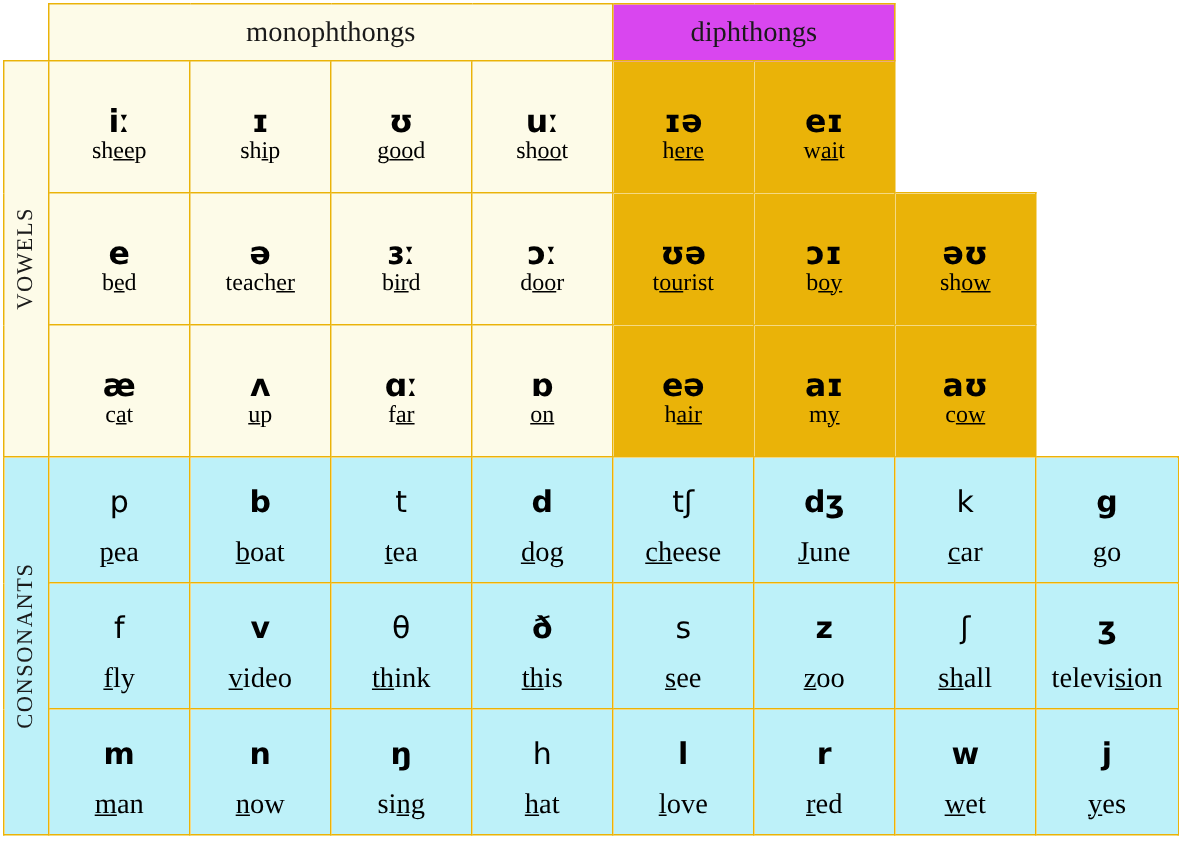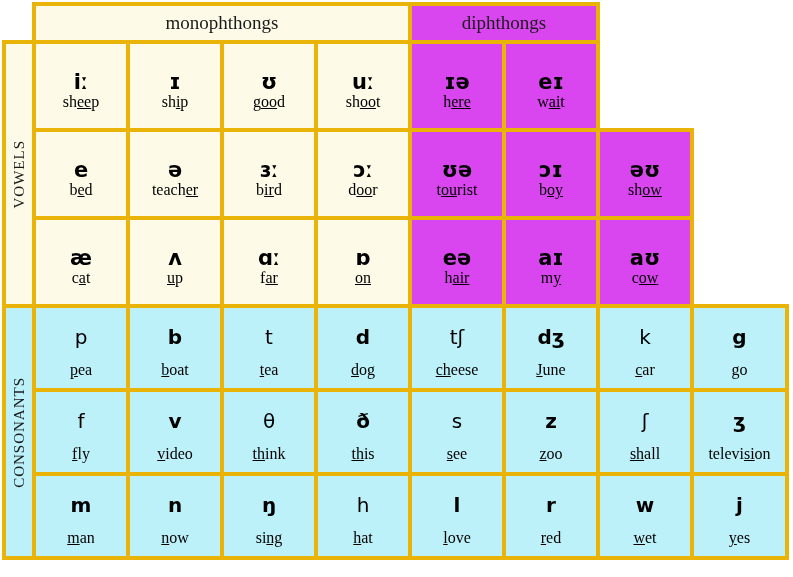--- a/index.html
+++ b/index.html
@@ -14,21 +14,21 @@
     height: 577px;
     background: #ffffff;
   }
 
   
   table.grid {
     border-collapse: collapse;
     table-layout: fixed;
   }
   table.grid td {
-    border: 4px solid #eab308;
+    border: 1px solid #eab308;
     text-align: center;
     vertical-align: middle;
     padding: 0;
   }
 
   
   .hdr {
     height: 38px;
     font-size: 19px;
     color: #1a1a1a;
@@ -69,28 +69,28 @@
   }
   .cell .sym.bold { font-weight: bold; }
   .cell .word {
     font-size: 16px;
     color: #000;
     font-family: "Liberation Serif", serif;
   }
   .cell .word u { text-decoration: underline; }
 
   .vowel-mono { background: #fdfbe8; }
-  .vowel-diph { background: #d946ef; }
+  .vowel-diph { background: #eab308; }
   .consonant  { background: #bdf1f9; }
   .empty      { background: #ffffff; border: none !important; }
 
   
   .crow .cell { height: 84px; }
   .crow .cell .sym { font-size: 20px; margin-top: 10px; }
-  .crow .cell .word { font-size: 16px; margin-top: 14px; }
+  .crow .cell .word { font-size: 19px; margin-top: 14px; }
 
   
   .legend {
     position: absolute;
     right: 6px;
     top: 6px;
     width: 120px;
     text-align: center;
     font-size: 15px;
     color: #1a1a1a;

